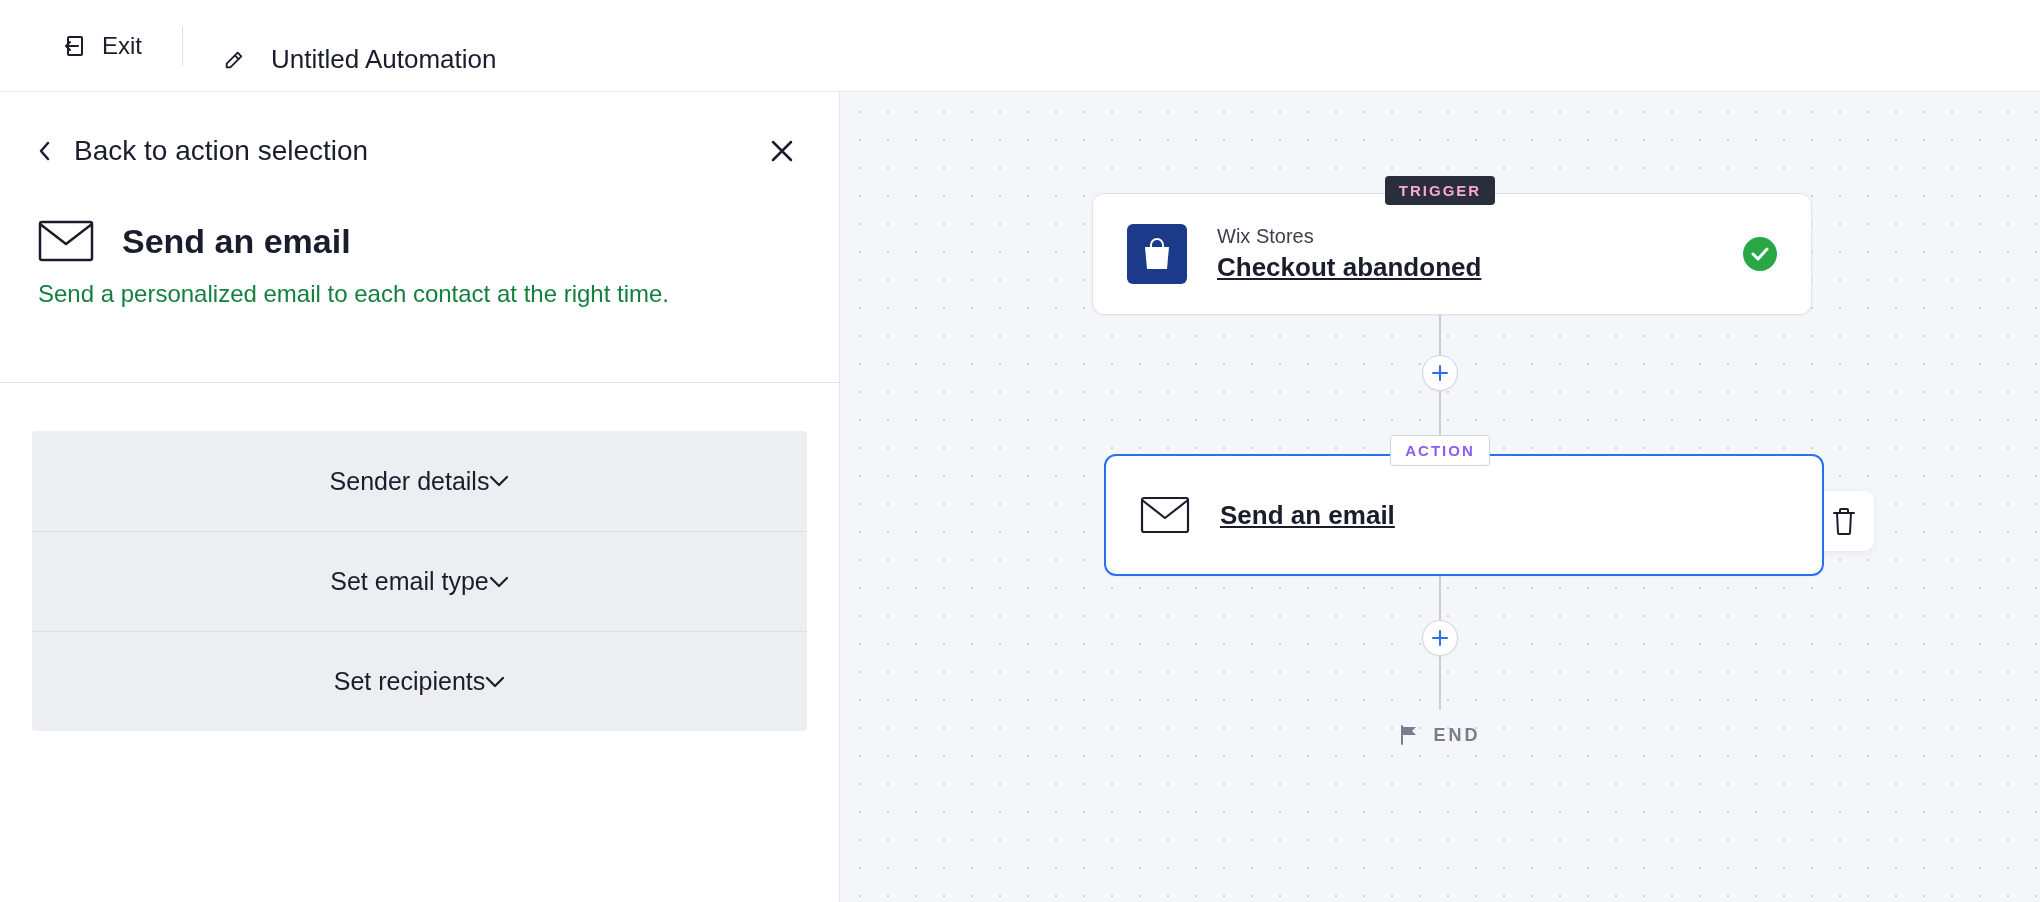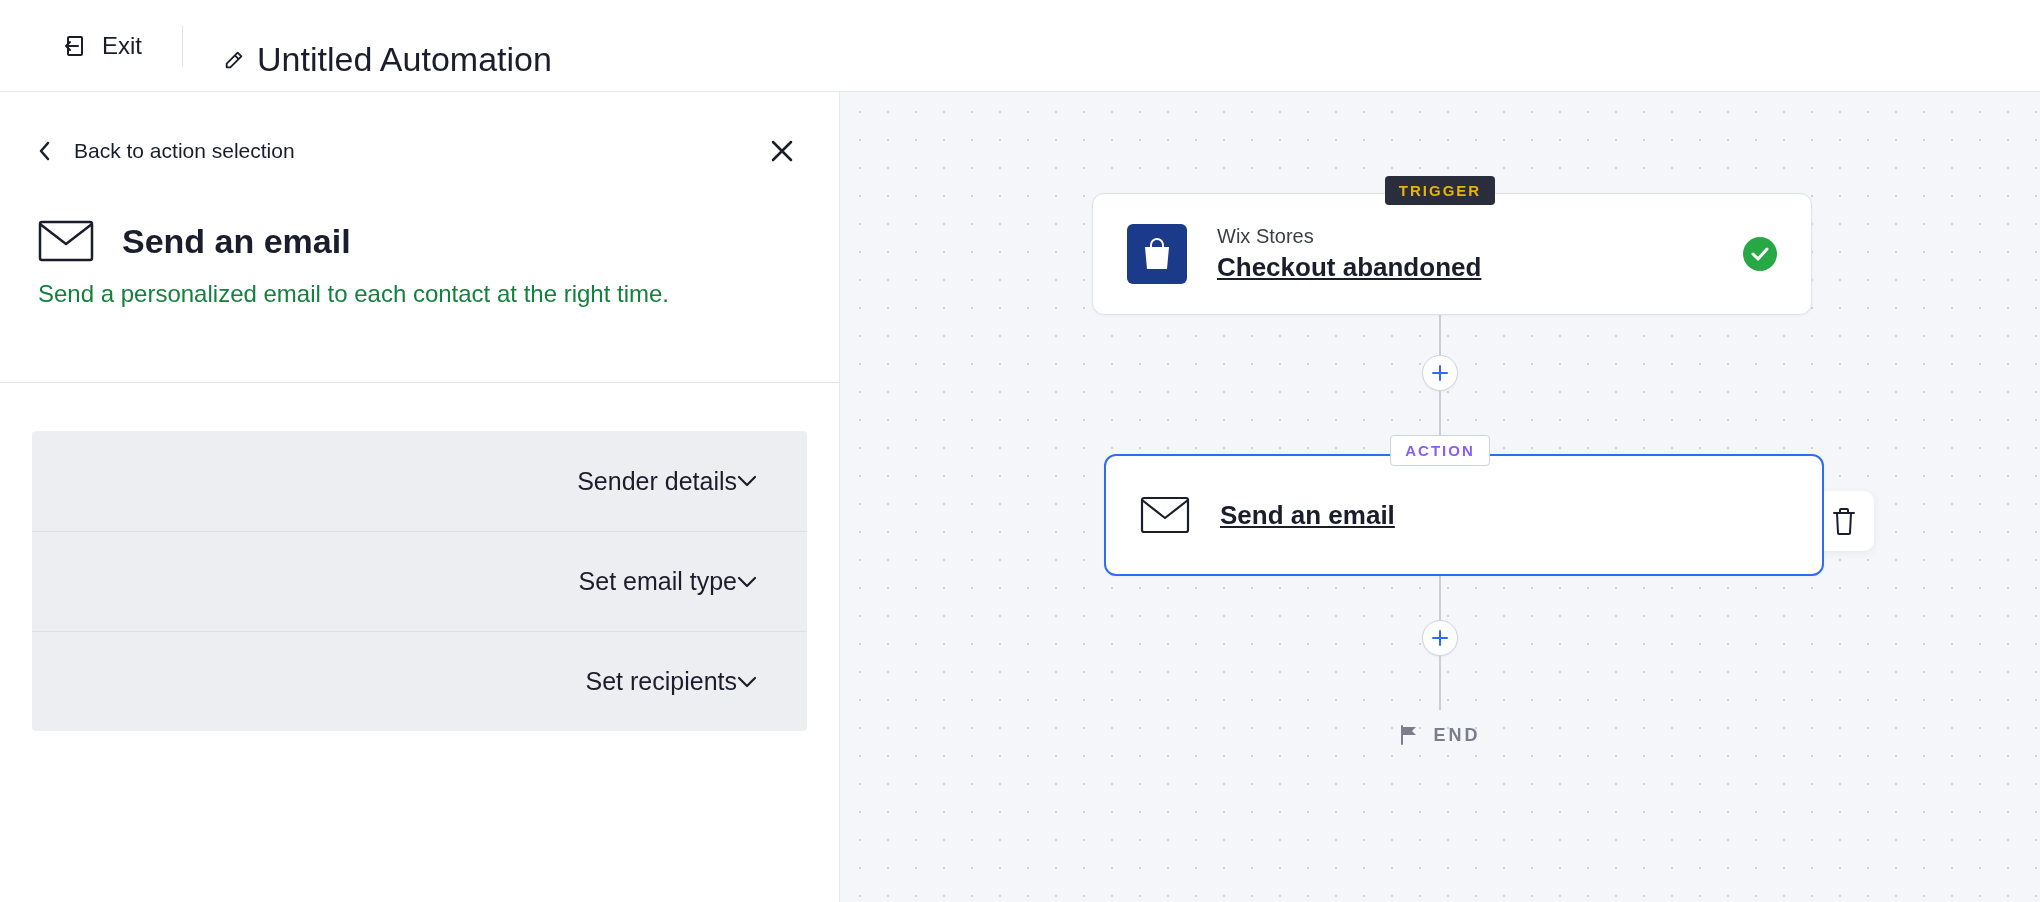--- a/index.html
+++ b/index.html
@@ -33,22 +33,22 @@
     cursor: pointer;
   }
   .topbar .divider {
     width: 1px;
     height: 40px;
     background: #e0e2e8;
   }
   .topbar .title-wrap {
     display: flex;
     align-items: center;
-    gap: 12px;
-    font-size: 34px;
+    gap: 26px;
+    font-size: 26px;
     cursor: pointer;
     margin-top: 28px;
   }
 
   
   .main {
     display: flex;
     height: calc(100% - 92px);
   }
 
@@ -65,21 +65,21 @@
   }
   .back-row {
     display: flex;
     align-items: center;
     justify-content: space-between;
   }
   .back-link {
     display: flex;
     align-items: center;
     gap: 22px;
-    font-size: 21px;
+    font-size: 28px;
     cursor: pointer;
   }
   .close-btn {
     cursor: pointer;
     padding: 6px;
   }
   .panel-title-row {
     display: flex;
     align-items: center;
     gap: 28px;
@@ -108,21 +108,21 @@
   }
   .accordion {
     background: #eceef2;
     border-radius: 4px;
     overflow: hidden;
   }
   .accordion-item {
     height: 100px;
     display: flex;
     align-items: center;
-    justify-content: flex-end;
+    justify-content: center;
     padding: 0 50px;
     border-top: 1px solid #dcdfe5;
     cursor: pointer;
     font-size: 25px;
   }
   .accordion-item:first-child {
     border-top: none;
   }
 
   
@@ -141,21 +141,21 @@
     top: 84px;
     transform: translateX(-50%);
     width: 720px;
     display: flex;
     flex-direction: column;
     align-items: center;
   }
 
   .badge {
     background: #2a2d3b;
-    color: #eab308;
+    color: #f9a8d4;
     font-size: 15px;
     letter-spacing: 2px;
     font-weight: 700;
     padding: 6px 14px;
     border-radius: 4px;
     position: relative;
     z-index: 2;
   }
   .badge.outline {
     background: #fff;

